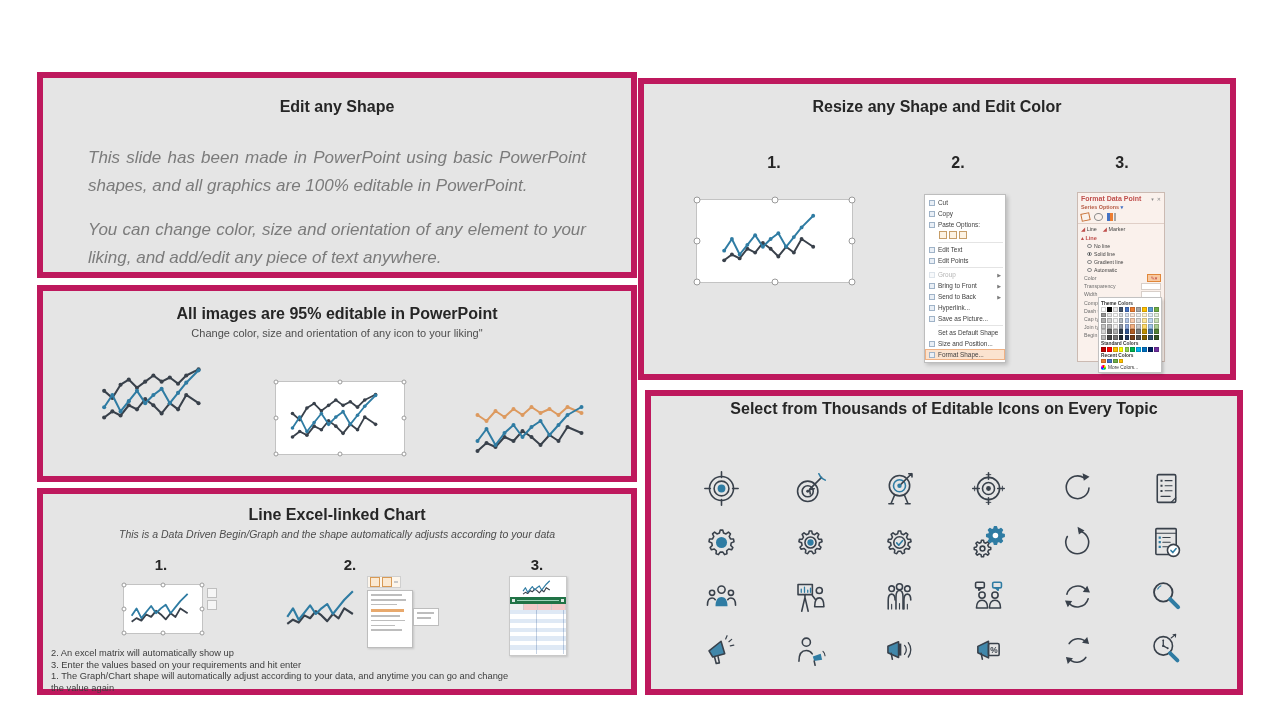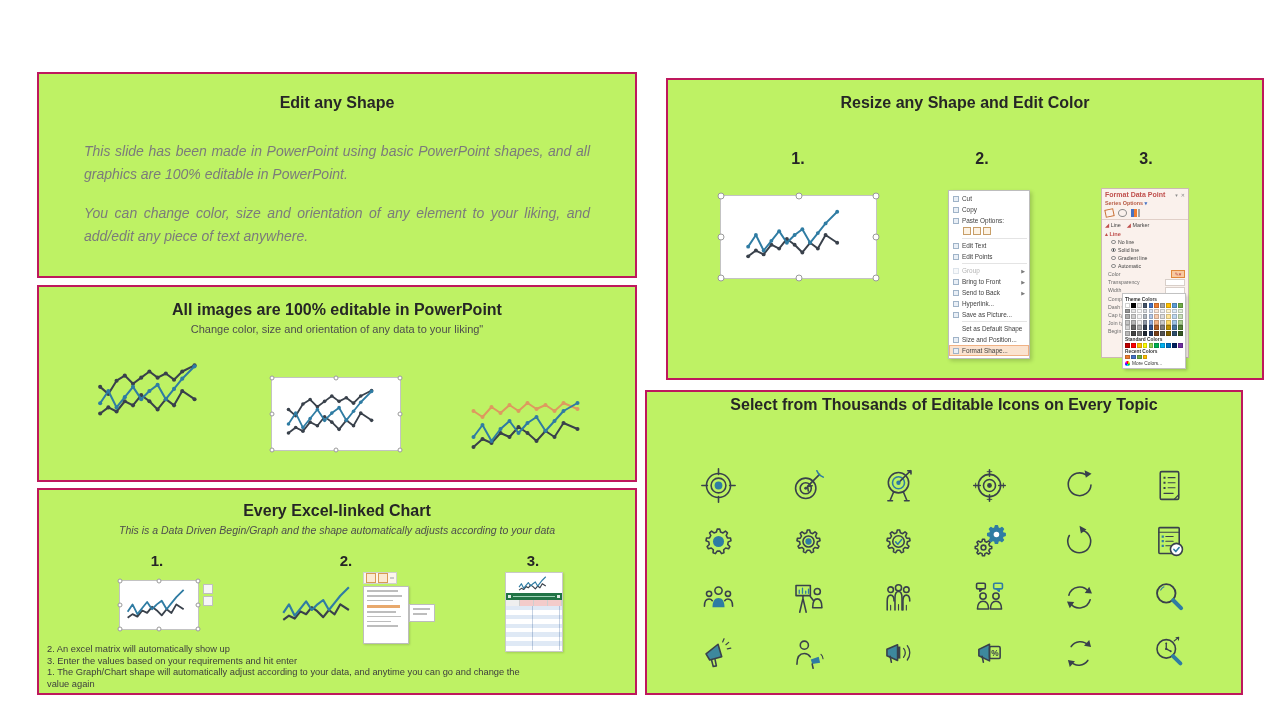--- a/index.html
+++ b/index.html
@@ -1,27 +1,27 @@
 <!DOCTYPE html>
 <html><head>
 <meta charset="utf-8">
 <style>
   html,body{margin:0;padding:0;background:#fff;}
   .slide{position:relative;width:1280px;height:720px;background:#fff;font-family:"Liberation Sans",sans-serif;overflow:hidden;}
   .title{position:absolute;top:12px;left:0;width:100%;text-align:center;font-size:31px;font-weight:400;color:#1c1c1c;letter-spacing:.5px;margin:0;}
-  .panel{position:absolute;background:#bef264;border:2px solid #be185d;box-sizing:border-box;}
+  .panel{position:absolute;background:#e5e5e5;border:6px solid #be185d;box-sizing:border-box;}
   #panel-shape{left:37px;top:72px;width:600px;height:206px;}
   #panel-images{left:37px;top:285px;width:600px;height:197px;}
   #panel-excel{left:37px;top:488px;width:600px;height:207px;}
-  #panel-resize{left:666px;top:78px;width:598px;height:302px;}
+  #panel-resize{left:638px;top:78px;width:598px;height:302px;}
   #panel-icons{left:645px;top:390px;width:598px;height:305px;}
   .panel h2{margin:0;text-align:center;font-size:16px;font-weight:700;color:#262626;}
   .sub{text-align:center;font-size:11px;color:#4d4d4d;margin-top:4px;}
   .it{font-style:italic;}
-  .lead{margin:0 45px;font-size:14px;font-style:italic;color:#7b7b7b;text-align:justify;line-height:1.65;}
+  .lead{margin:0 45px;font-size:17px;font-style:italic;color:#7b7b7b;text-align:justify;line-height:1.65;}
   .stepnum{position:absolute;transform:translateX(-50%);font-size:15px;font-weight:700;color:#262626;}
   
   .sel-frame{position:absolute;border:1px solid #c3c3c3;background:#fff;}
   .h{position:absolute;width:7px;height:7px;background:#fff;border:1px solid #9a9a9a;border-radius:50%;box-sizing:border-box;}
   .h.sm{width:5px;height:5px;}
   .h.tl{left:0;top:0;transform:translate(-50%,-50%);}
   .h.tm{left:50%;top:0;transform:translate(-50%,-50%);}
   .h.tr{left:100%;top:0;transform:translate(-50%,-50%);}
   .h.ml{left:0;top:50%;transform:translate(-50%,-50%);}
   .h.mr{left:100%;top:50%;transform:translate(-50%,-50%);}
@@ -88,22 +88,22 @@
 
 <div class="slide">
 
   <section class="panel" id="panel-shape">
     <h2 style="margin-top:20px">Edit any Shape</h2>
     <p class="lead" style="margin-top:28px">This slide has been made in PowerPoint using basic PowerPoint shapes, and all graphics are 100% editable in PowerPoint.</p>
     <p class="lead" style="margin-top:16px">You can change color, size and orientation of any element to your liking, and add/edit any piece of text anywhere.</p>
   </section>
 
   <section class="panel" id="panel-images">
-    <h2 style="margin-top:14px">All images are 100% editable in PowerPoint</h2>
-    <div class="sub">Change color, size and orientation of any data to your liking"</div>
+    <h2 style="margin-top:14px">All images are 95% editable in PowerPoint</h2>
+    <div class="sub">Change color, size and orientation of any icon to your liking"</div>
     <svg id="chartA" style="position:absolute;left:55px;top:72px" width="118" height="66" viewBox="0 0 115 62">
         <polyline points="6,26 14,33 22,20 30,15 38,23 46,17 54,11 62,17 70,13 78,19 86,11 98,5" fill="none" stroke="#39414b" stroke-width="2" stroke-linejoin="round"></polyline>
         <circle cx="6" cy="26" r="2" fill="#39414b"></circle>
         <circle cx="14" cy="33" r="2" fill="#39414b"></circle>
         <circle cx="22" cy="20" r="2" fill="#39414b"></circle>
         <circle cx="30" cy="15" r="2" fill="#39414b"></circle>
         <circle cx="38" cy="23" r="2" fill="#39414b"></circle>
         <circle cx="46" cy="17" r="2" fill="#39414b"></circle>
         <circle cx="54" cy="11" r="2" fill="#39414b"></circle>
         <circle cx="62" cy="17" r="2" fill="#39414b"></circle>
@@ -226,21 +226,21 @@
         <circle cx="58" cy="28" r="2" fill="#2f7ca3"></circle>
         <circle cx="67" cy="22" r="2" fill="#2f7ca3"></circle>
         <circle cx="76" cy="36" r="2" fill="#2f7ca3"></circle>
         <circle cx="85" cy="26" r="2" fill="#2f7ca3"></circle>
         <circle cx="94" cy="16" r="2" fill="#2f7ca3"></circle>
         <circle cx="108" cy="8" r="2" fill="#2f7ca3"></circle>
       </svg>
   </section>
 
   <section class="panel" id="panel-excel">
-    <h2 style="margin-top:12px">Every Excel-linked Chart</h2>
+    <h2 style="margin-top:12px">Line Excel-linked Chart</h2>
     <div class="sub it" style="font-size:10.5px">This is a Data Driven Begin/Graph and the shape automatically  adjusts according to your data</div>
     <span class="stepnum" style="left:118px;top:62px">1.</span>
     <span class="stepnum" style="left:307px;top:62px">2.</span>
     <span class="stepnum" style="left:494px;top:62px">3.</span>
 
     <div class="sel-frame" style="left:80px;top:90px;width:78px;height:48px;">
       <span class="h sm tl"></span>
         <span class="h sm tm"></span>
         <span class="h sm tr"></span>
         <span class="h sm ml"></span>

